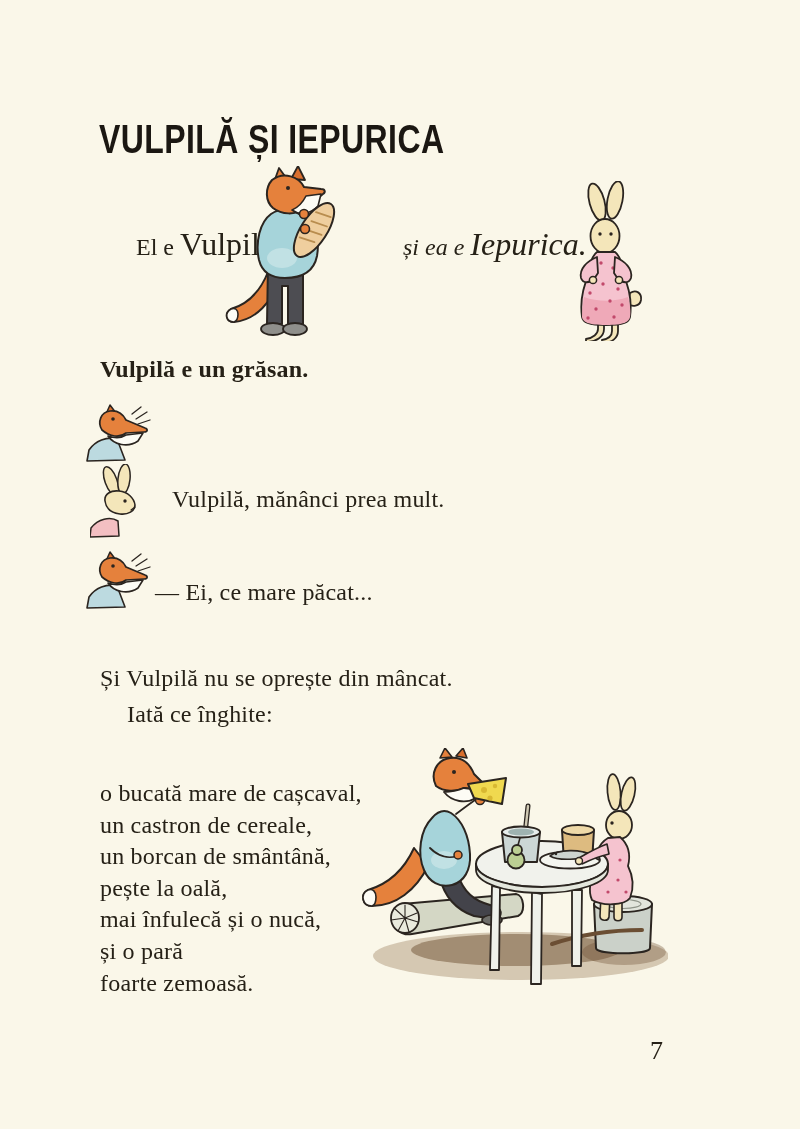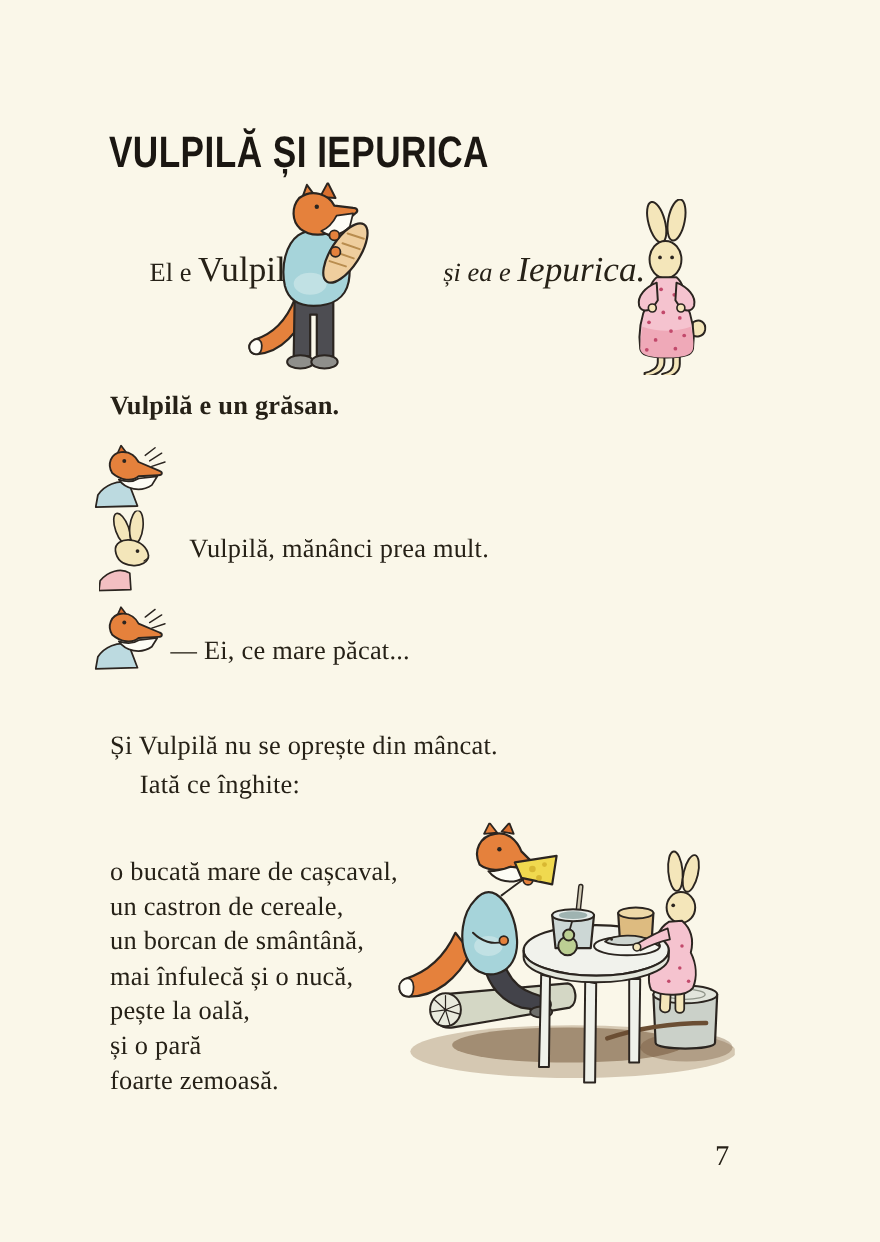--- a/index.html
+++ b/index.html
@@ -213,22 +213,22 @@
     </svg>
   <div class="txt" style="left:155px;top:577px;">— Ei, ce mare păcat...</div>
 
   <div class="txt" style="left:100px;top:641px;margin-top:22px;">Și Vulpilă nu se oprește din mâncat.</div>
   <div class="txt" style="left:100px;top:699px;margin-left:27px;">Iată ce înghite:</div>
 
   <div class="food">
     <div>o bucată mare de cașcaval,</div>
     <div>un castron de cereale,</div>
     <div>un borcan de smântână,</div>
+    <div>pește la oală,</div>
     <div>mai înfulecă și o nucă,</div>
-    <div>pește la oală,</div>
     <div>și o pară</div>
     <div>foarte zemoasă.</div>
   </div>
 
   <svg class="ill" style="left:356px;top:748px;width:312px;height:244px;" viewBox="0 0 312 244">
       <use href="#sym-table-scene"></use>
     </svg>
 
   <div class="pagenum">7</div>
 

